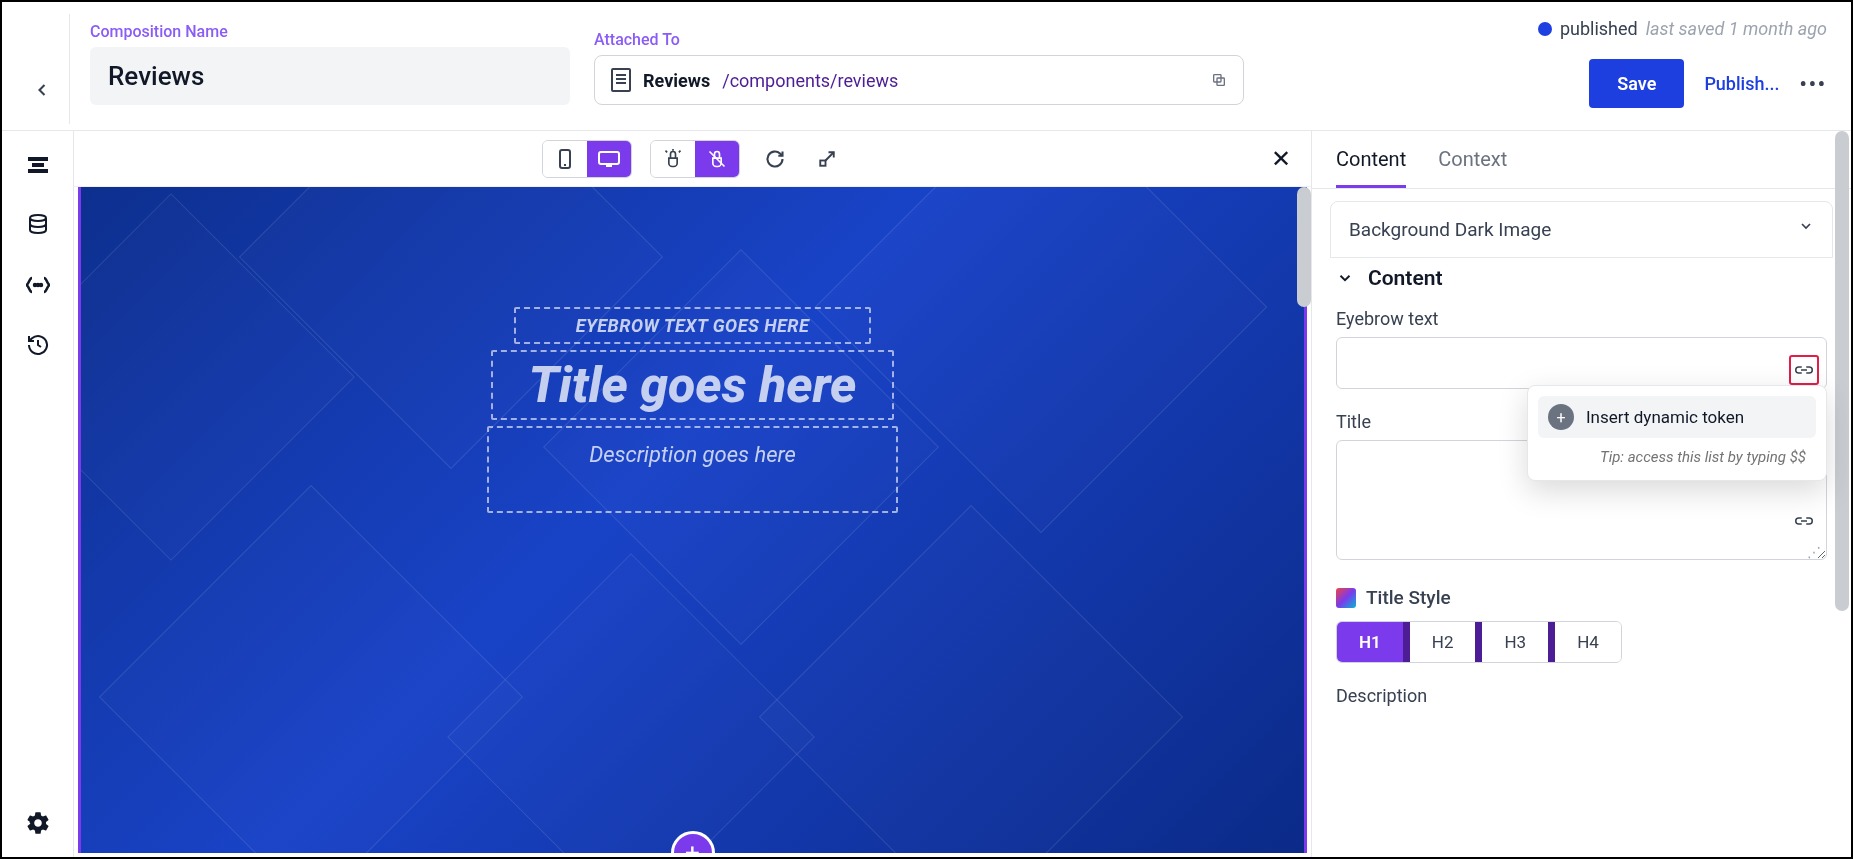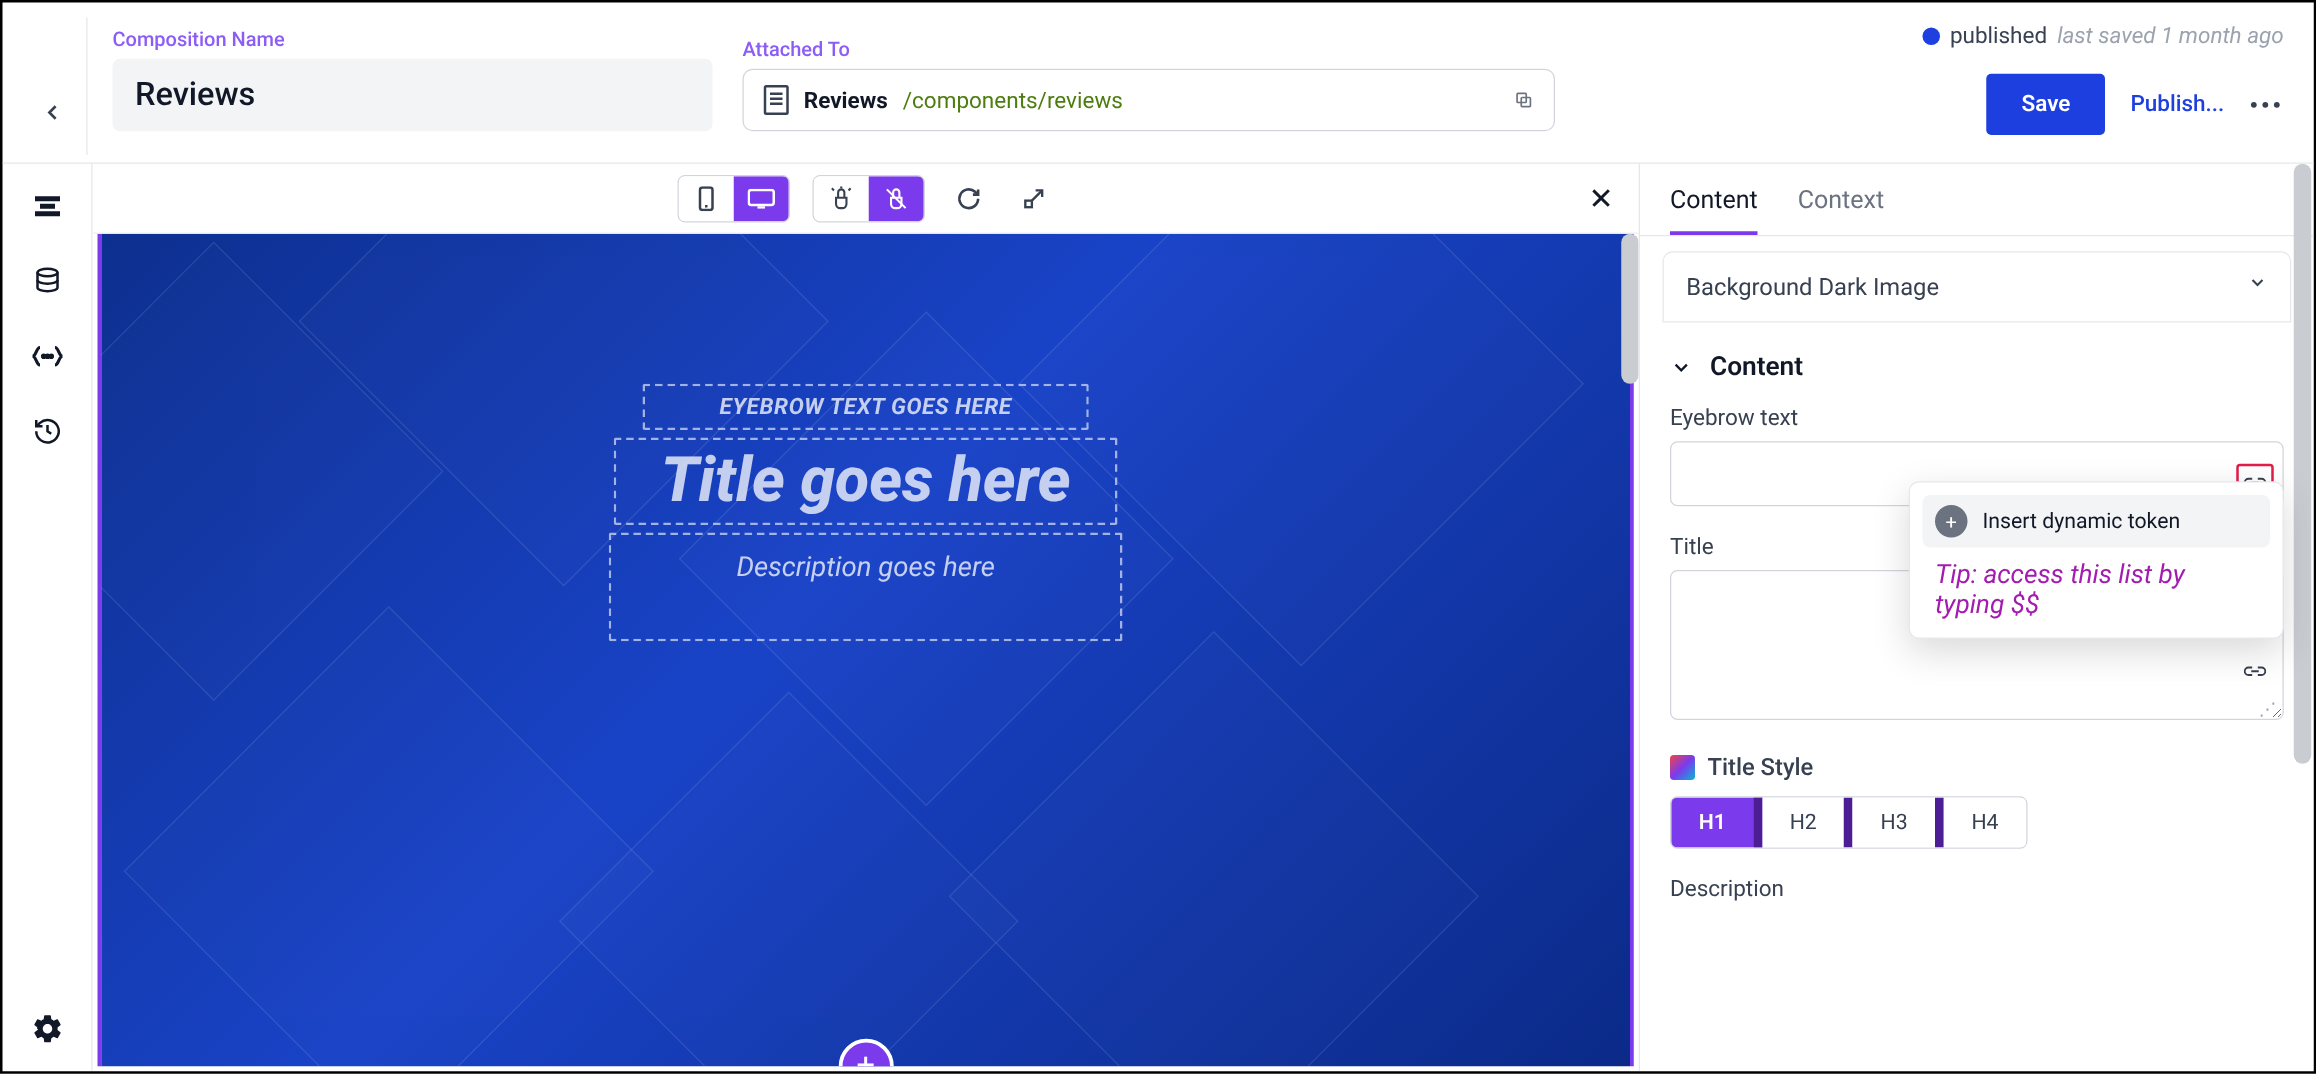--- a/index.html
+++ b/index.html
@@ -11,21 +11,21 @@
   .back-col { width: 56px; display:flex; align-items:center; justify-content:center; padding-top:42px; border-right:1px solid #e5e7eb; height:110px;}
   .back-btn { font-size: 24px; color: #374151; cursor: pointer; }
   .header-fields { display:flex; gap:24px; align-items:flex-end; flex:1; padding-left:20px; padding-top:8px;}
   .field-group { display:flex; flex-direction:column; gap:6px; }
   .field-label { font-size: 16px; color: #8b5cf6; font-weight:500;}
   .comp-name-input { width: 480px; background:#f3f4f6; border:none; border-radius:6px; padding:14px 18px; font-size:26px; color:#111827; font-weight:500;}
   .attached-box { width: 650px; border:1px solid #d1d5db; border-radius:8px; padding:12px 16px; display:flex; align-items:center; gap:12px; background:#fff;}
   .doc-icon { width:20px; height:24px; border:2px solid #374151; border-radius:2px; position:relative;}
   .doc-icon::before{content:"";position:absolute;left:3px;top:4px;right:3px;height:2px;background:#374151;box-shadow:0 4px 0 #374151,0 8px 0 #374151;}
   .attached-name{font-size:18px;font-weight:700;color:#111827;}
-  .attached-path{font-size:18px;color:#4d7c0f;}
+  .attached-path{font-size:18px;color:#4c1d95;}
   .copy-icon{margin-left:auto;color:#6b7280;cursor:pointer;font-size:16px;}
 
   .header-right{display:flex;flex-direction:column;align-items:flex-end;gap:20px;padding-top:4px;}
   .status-row{display:flex;align-items:center;gap:8px;font-size:18px;}
   .status-dot{width:14px;height:14px;border-radius:50%;background:#1e40e0;}
   .status-pub{color:#374151;}
   .status-saved{color:#9ca3af;font-style:italic;}
   .actions-row{display:flex;align-items:center;gap:20px;}
   .btn-save{background:#1e3fe0;color:#fff;border:none;padding:14px 28px;font-size:18px;font-weight:600;border-radius:4px;cursor:pointer;}
   .btn-publish{background:none;border:none;color:#1e3fe0;font-size:18px;font-weight:500;cursor:pointer;}
@@ -57,21 +57,21 @@
   .add-btn{position:absolute;bottom:-22px;left:50%;transform:translateX(-50%);width:44px;height:44px;border-radius:50%;background:#7c3aed;color:#fff;display:flex;align-items:center;justify-content:center;font-size:26px;border:3px solid #fff;cursor:pointer;}
   .canvas-scrollbar{position:absolute;right:0;top:0;width:14px;height:120px;background:#c9ccd1;border-radius:7px;}
 
   
   .right-panel{width:540px;border-left:1px solid #e5e7eb;display:flex;flex-direction:column;overflow:hidden;position:relative;}
   .panel-tabs{display:flex;gap:32px;padding:16px 24px 0 24px;border-bottom:1px solid #e5e7eb;}
   .panel-tab{font-size:20px;color:#6b7280;padding-bottom:14px;cursor:pointer;border-bottom:3px solid transparent;}
   .panel-tab.active{color:#111827;border-bottom-color:#7c3aed;}
   .panel-body{flex:1;overflow-y:auto;padding:12px 18px 20px 18px;position:relative;}
   .panel-scroll{position:absolute;right:2px;top:0;width:14px;height:480px;background:#c9ccd1;border-radius:7px;}
-  .section-row{border:1px solid #e5e7eb;border-radius:8px 8px 0 0;padding:16px 18px;display:flex;justify-content:space-between;margin-bottom:24px;background:#fff;}
+  .section-row{border:1px solid #e5e7eb;border-radius:8px 8px 0 0;padding:16px 18px;display:flex;justify-content:space-between;margin-bottom:8px;background:#fff;}
   .section-title{font-size:19px;color:#374151;}
   .chev{font-size:16px;color:#374151;}
   .content-section{padding:0 6px;}
   .cs-header{display:flex;align-items:center;gap:14px;margin-bottom:18px;}
   .cs-header .chev-down{font-size:18px;color:#111827;transform:rotate(0deg);}
   .cs-header .lbl{font-size:21px;font-weight:600;color:#111827;}
   .form-field{margin-bottom:22px;}
   .form-label{font-size:18px;color:#374151;margin-bottom:8px;display:block;}
   .input-wrap{position:relative;}
   .text-input{width:100%;border:1px solid #d1d5db;border-radius:6px;padding:14px 44px 14px 14px;font-size:16px;min-height:52px;resize:vertical;}
@@ -85,21 +85,21 @@
   .seg{display:inline-flex;border:1px solid #d1d5db;border-radius:6px;overflow:hidden;}
   .seg-btn{padding:10px 22px;background:#fff;border:none;font-size:17px;color:#374151;cursor:pointer;border-right:7px solid #4c1d95;}
   .seg-btn:last-child{border-right:none;}
   .seg-btn.active{background:#7c3aed;color:#fff;font-weight:600;}
 
   
   .popover{position:absolute;right:24px;top:254px;width:300px;background:#fff;border:1px solid #e5e7eb;border-radius:8px;box-shadow:0 10px 30px rgba(0,0,0,0.15);padding:10px;z-index:50;}
   .pop-item{display:flex;align-items:center;gap:12px;padding:8px 10px;background:#f3f4f6;border-radius:6px;cursor:pointer;}
   .pop-plus{width:26px;height:26px;border-radius:50%;background:#6b7280;color:#fff;display:flex;align-items:center;justify-content:center;font-size:16px;}
   .pop-text{font-size:17px;color:#111827;}
-  .pop-tip{font-size:21px;color:#a21caf;font-style:italic;padding:10px 10px 4px 10px;text-align:left;}
+  .pop-tip{font-size:15px;color:#737373;font-style:italic;padding:10px 10px 4px 10px;text-align:right;}
 
   svg{display:block;}
 </style>
 </head>
 <body>
 
 <div class="app">
 
   <div class="top-header">
     <div class="back-col">

